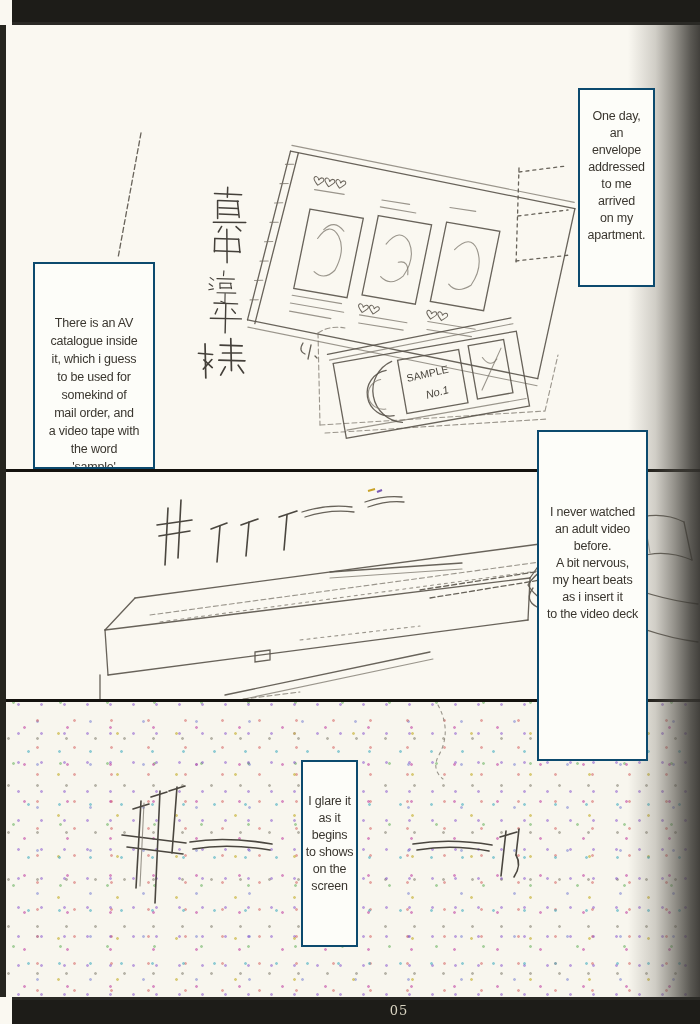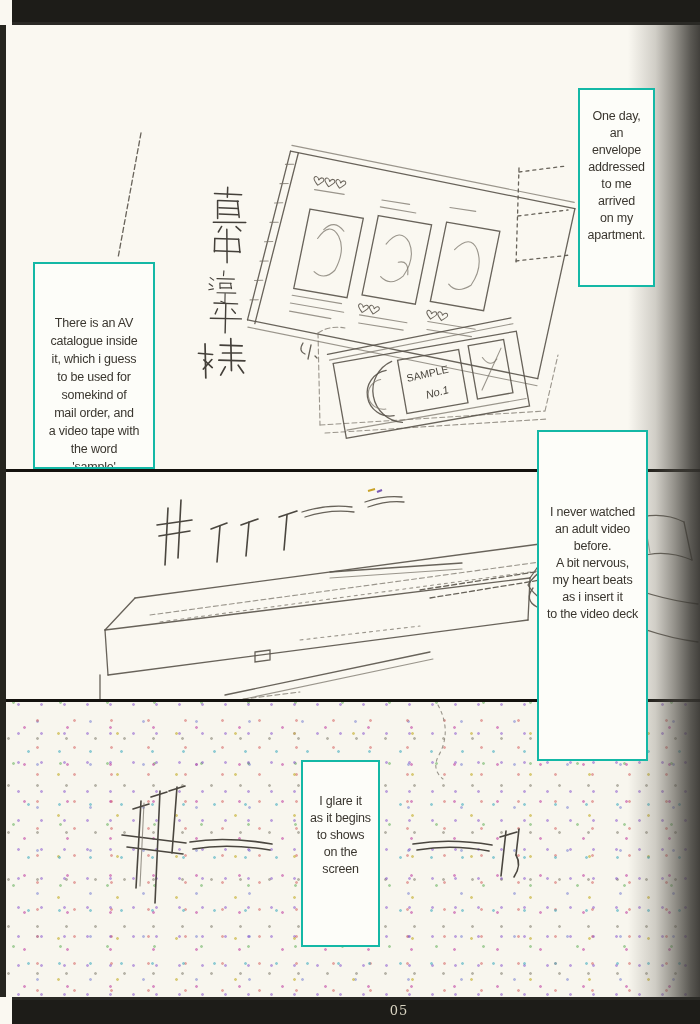--- a/index.html
+++ b/index.html
@@ -41,27 +41,27 @@
   
   .pencil{stroke:#5b564d;stroke-width:1.3;fill:none;stroke-linecap:round;opacity:.92;}
   .pencil-light{stroke:#7a746a;stroke-width:1.1;fill:none;stroke-linecap:round;opacity:.75;}
   .dash{stroke-dasharray:5 3;}
   .dash2{stroke-dasharray:3 4;}
   .ink{stroke:#44403a;stroke-width:1.7;fill:none;stroke-linecap:round;}
   .scrib{stroke:#4a463f;stroke-width:1.6;fill:none;stroke-linecap:round;}
   .heart{fill:none;stroke:#6a645b;stroke-width:1;}
   .vhs-text{fill:#4a463e;font-family:"Liberation Sans",sans-serif;}
   
-  .caption{position:absolute;background:#fdfdf9;border:2px solid #14b8a6;box-sizing:border-box;
+  .caption{position:absolute;background:#fdfdf9;border:2px solid #0c4a6e;box-sizing:border-box;
     z-index:10;text-align:center;color:#3a362f;font-size:12.5px;white-space:pre-line;
     overflow:hidden;letter-spacing:-0.2px;}
   #caption-top-right{left:578px;top:88px;width:77px;height:199px;line-height:17px;padding:18px 1px 0;}
   #caption-left{left:33px;top:262px;width:122px;height:207px;line-height:18px;padding:50px 2px 0;}
   #caption-right{left:537px;top:430px;width:111px;height:331px;line-height:17px;padding:72px 4px 0;}
-  #caption-bottom{left:301px;top:760px;width:79px;height:187px;line-height:17px;padding:31px 1px 0;}
+  #caption-bottom{left:301px;top:760px;width:57px;height:187px;line-height:17px;padding:31px 1px 0;}
 </style>
 </head>
 <body>
 
 <div id="scan">
 
   <div id="top-bar" class="bar"></div>
   <div id="left-edge"></div>
   <div id="right-shadow"></div>
 

